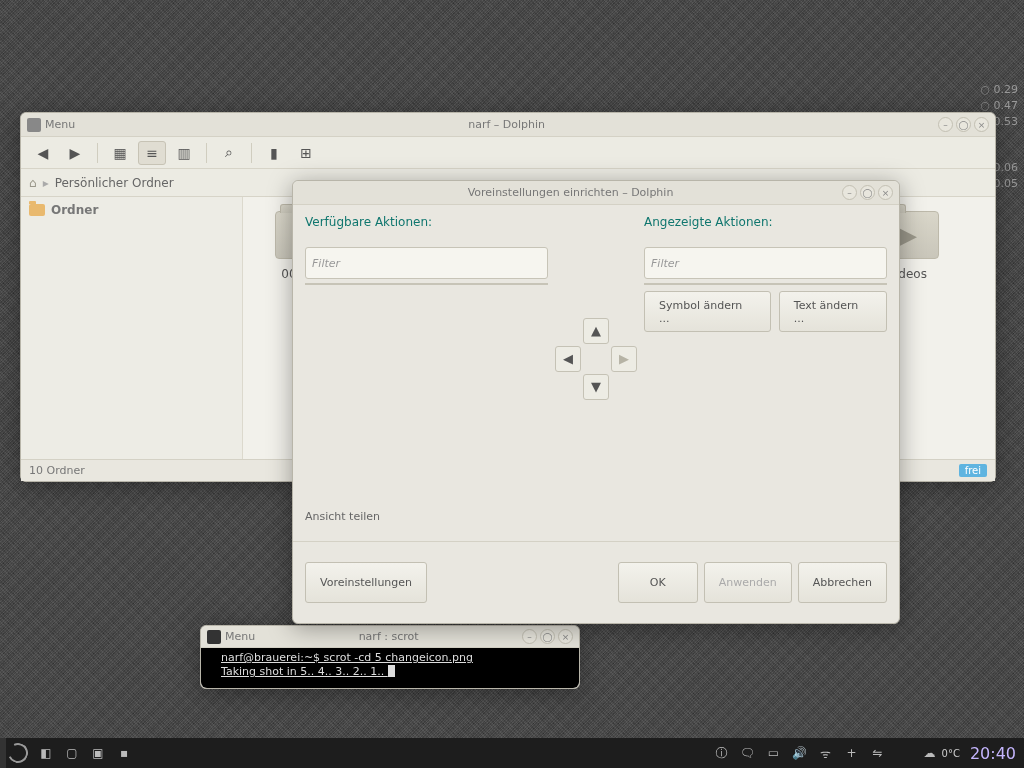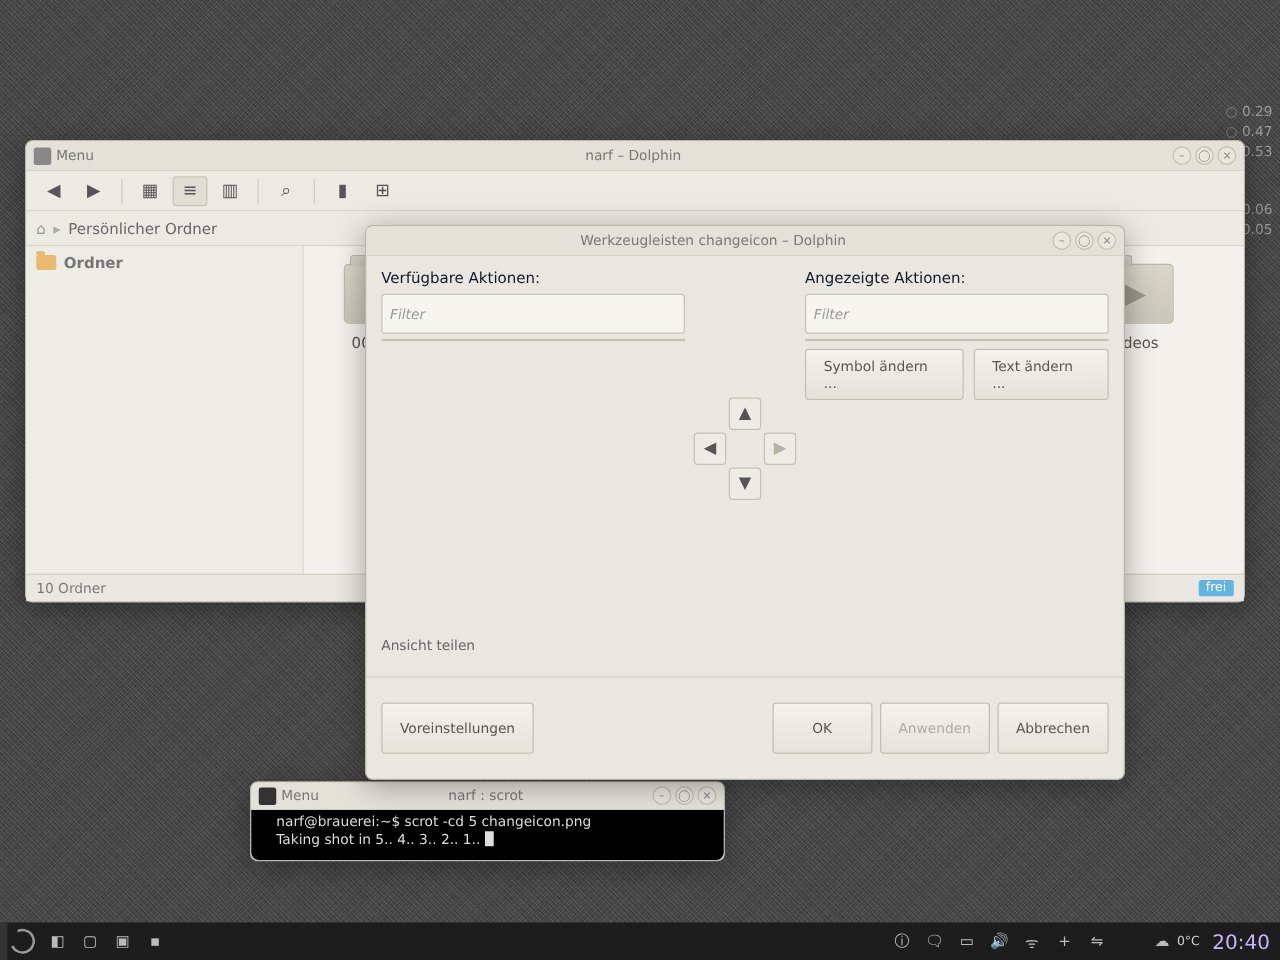--- a/index.html
+++ b/index.html
@@ -86,21 +86,21 @@
 .ficon::before { content:""; position:absolute; top:-8px; left:4px; width:24px; height:8px; background:linear-gradient(#d9d6c9,#cfccbf); border-radius:3px 3px 0 0; border:1px solid #bdb9aa; border-bottom:none;}
 .ficon .glyph { position:absolute; inset:0; display:flex; align-items:center; justify-content:center; color:#9a978a; font-size:26px;}
 .statusbar { height: 22px; background: #e9e7df; border-top: 1px solid #d4d1c5; font-size: 11px; color: #777; display: flex; align-items: center; padding: 0 8px; justify-content: space-between;}
 .freetag { background: #5fb4e0; color: #fff; font-size: 10px; padding: 1px 6px; border-radius: 2px;}
 
 
 #dialog { left: 292px; top: 180px; width: 608px; height: 444px; z-index: 5;}
 .dlg-body { flex:1; padding: 10px 12px; display: flex; flex-direction: column; font-size: 12px; color: #666;}
 .cols { flex: 1; display: flex; gap: 8px; align-items: flex-start;}
 .col { flex: 1; display: flex; flex-direction: column; min-width: 0;}
-.col .lbl { margin-bottom: 6px; color: #0f172a;}
+.col .lbl { margin-bottom: 18px; color: #0f766e;}
 .filter {
   height: 32px; border: 1px solid #c7c4b7; background: #f6f5ef; border-radius: 3px;
   padding: 0 6px; font-size: 11px; color: #999; font-style: italic; display: flex; align-items: center;
 }
 .listbox {
   flex: 1; border: 1px solid #c7c4b7; background: #f8f7f2; margin-top: 4px;
   overflow: hidden; position: relative;
 }
 .listbox .items {
   position: absolute; inset: 0 14px 0 0; overflow: hidden;
@@ -123,20 +123,21 @@
 .dlg-foot { border-top: 1px solid #d4d1c5; padding: 20px 12px; display: flex; justify-content: space-between;}
 .dlg-foot .r { display: flex; gap: 6px;}
 
 
 #terminal { left: 200px; top: 625px; width: 380px; height: 64px; z-index: 2;}
 #terminal .titlebar { height: 22px;}
 .termbody {
   flex:1; background:#000; color:#ddd; font-family: "DejaVu Sans Mono", monospace;
   font-size: 11px; padding: 3px 20px; line-height: 14px; white-space: pre;
   border-radius: 0 0 6px 6px;
+  text-decoration: underline;
 }
 .cursor { display:inline-block; width:7px; height:12px; background:#ddd; vertical-align: -2px;}
 
 
 .panel {
   position: absolute; left:0; right:0; bottom:0; height: 30px;
   background: #1d1d1d; display: flex; align-items: center; padding: 0 8px;
   color: #bbb; font-size: 12px; gap: 10px;
 }
 .panel .picon { width:16px; height:16px; display:inline-flex; align-items:center; justify-content:center; color:#bbb;}
@@ -232,21 +233,21 @@
   </div>
   <div class="statusbar">
     <span>10 Ordner</span>
     <span class="freetag">frei</span>
   </div>
 </div>
 
 <div id="dialog" class="window">
   <div class="titlebar">
     <div class="tleft"></div>
-    <div class="tcenter">Werkzeugleisten changeicon – Dolphin</div>
+    <div class="tcenter">Voreinstellungen einrichten – Dolphin</div>
     <div class="tright">
       <span class="winbtn">–</span>
       <span class="winbtn">◯</span>
       <span class="winbtn">×</span>
     </div>
   </div>
   <div class="dlg-body">
     <div class="cols">
       <div class="col">
         <div class="lbl">Verfügbare Aktionen:</div>

